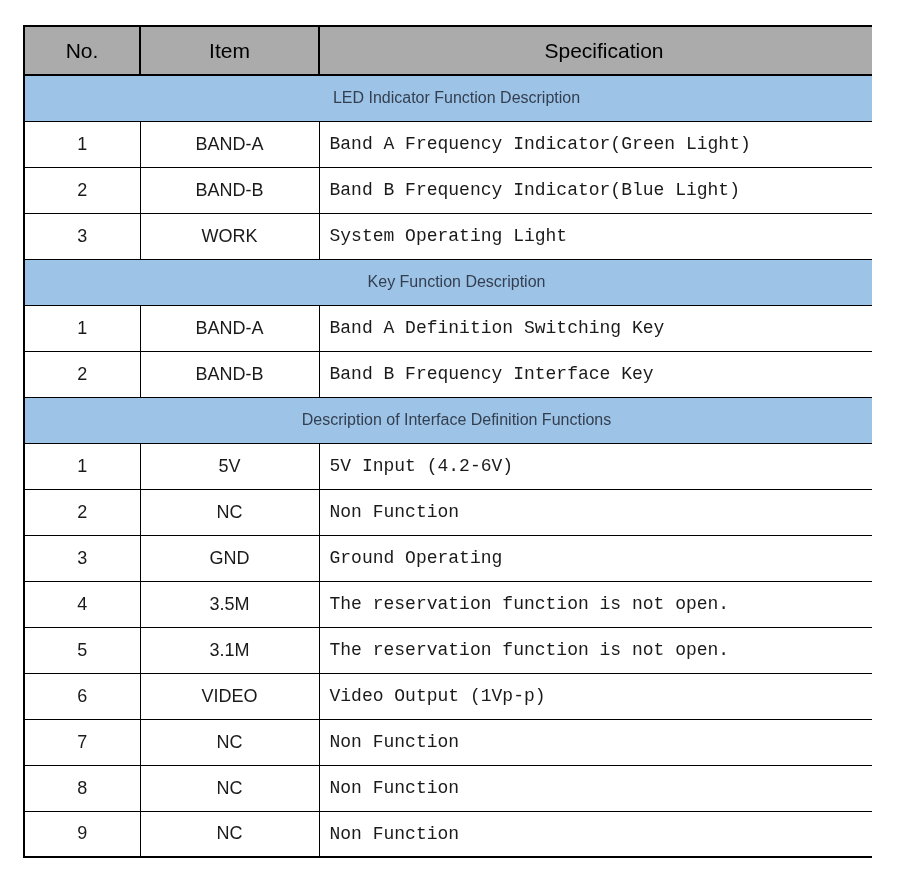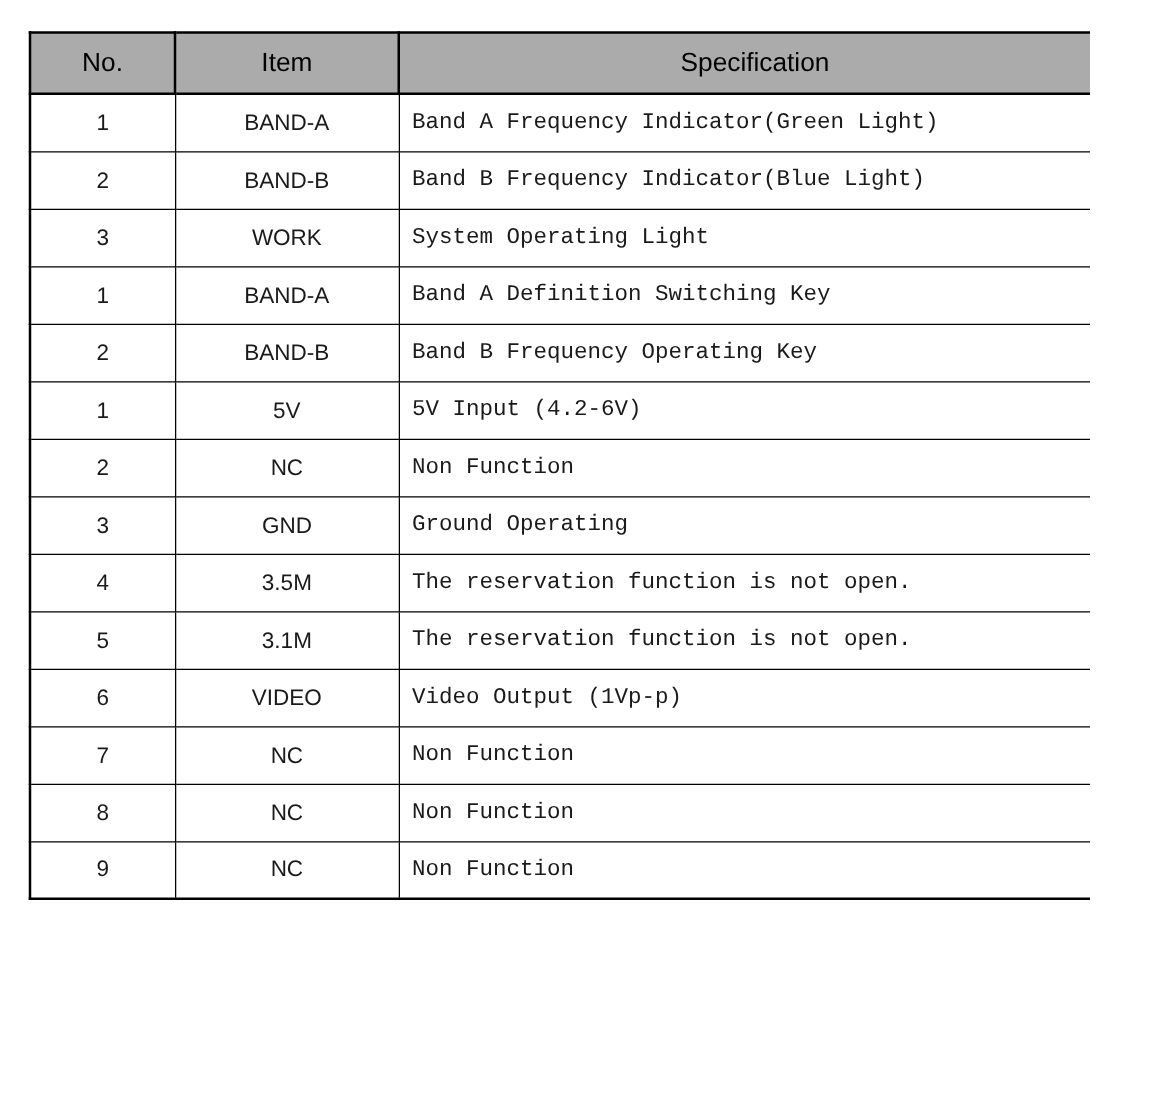--- a/index.html
+++ b/index.html
@@ -79,44 +79,53 @@
       <col class="col-spec">
     </colgroup>
     <thead>
       <tr>
         <th>No.</th>
         <th>Item</th>
         <th>Specification</th>
       </tr>
     </thead>
     <tbody>
+        <tr class="section-row">
+          <td colspan="3">LED Indicator Function Description</td>
+        </tr>
         <tr class="data-row">
           <td class="cell-no">1</td>
           <td class="cell-item">BAND-A</td>
           <td class="cell-spec">Band A Frequency Indicator(Green Light)</td>
         </tr>
         <tr class="data-row">
           <td class="cell-no">2</td>
           <td class="cell-item">BAND-B</td>
           <td class="cell-spec">Band B Frequency Indicator(Blue Light)</td>
         </tr>
         <tr class="data-row">
           <td class="cell-no">3</td>
           <td class="cell-item">WORK</td>
           <td class="cell-spec">System Operating Light</td>
         </tr>
+        <tr class="section-row">
+          <td colspan="3">Key Function Description</td>
+        </tr>
         <tr class="data-row">
           <td class="cell-no">1</td>
           <td class="cell-item">BAND-A</td>
           <td class="cell-spec">Band A Definition Switching Key</td>
         </tr>
         <tr class="data-row">
           <td class="cell-no">2</td>
           <td class="cell-item">BAND-B</td>
-          <td class="cell-spec">Band B Frequency Operating Key</td>
+          <td class="cell-spec">Band B Frequency Interface Key</td>
+        </tr>
+        <tr class="section-row">
+          <td colspan="3">Description of Interface Definition Functions</td>
         </tr>
         <tr class="data-row">
           <td class="cell-no">1</td>
           <td class="cell-item">5V</td>
           <td class="cell-spec">5V Input (4.2-6V)</td>
         </tr>
         <tr class="data-row">
           <td class="cell-no">2</td>
           <td class="cell-item">NC</td>
           <td class="cell-spec">Non Function</td>

